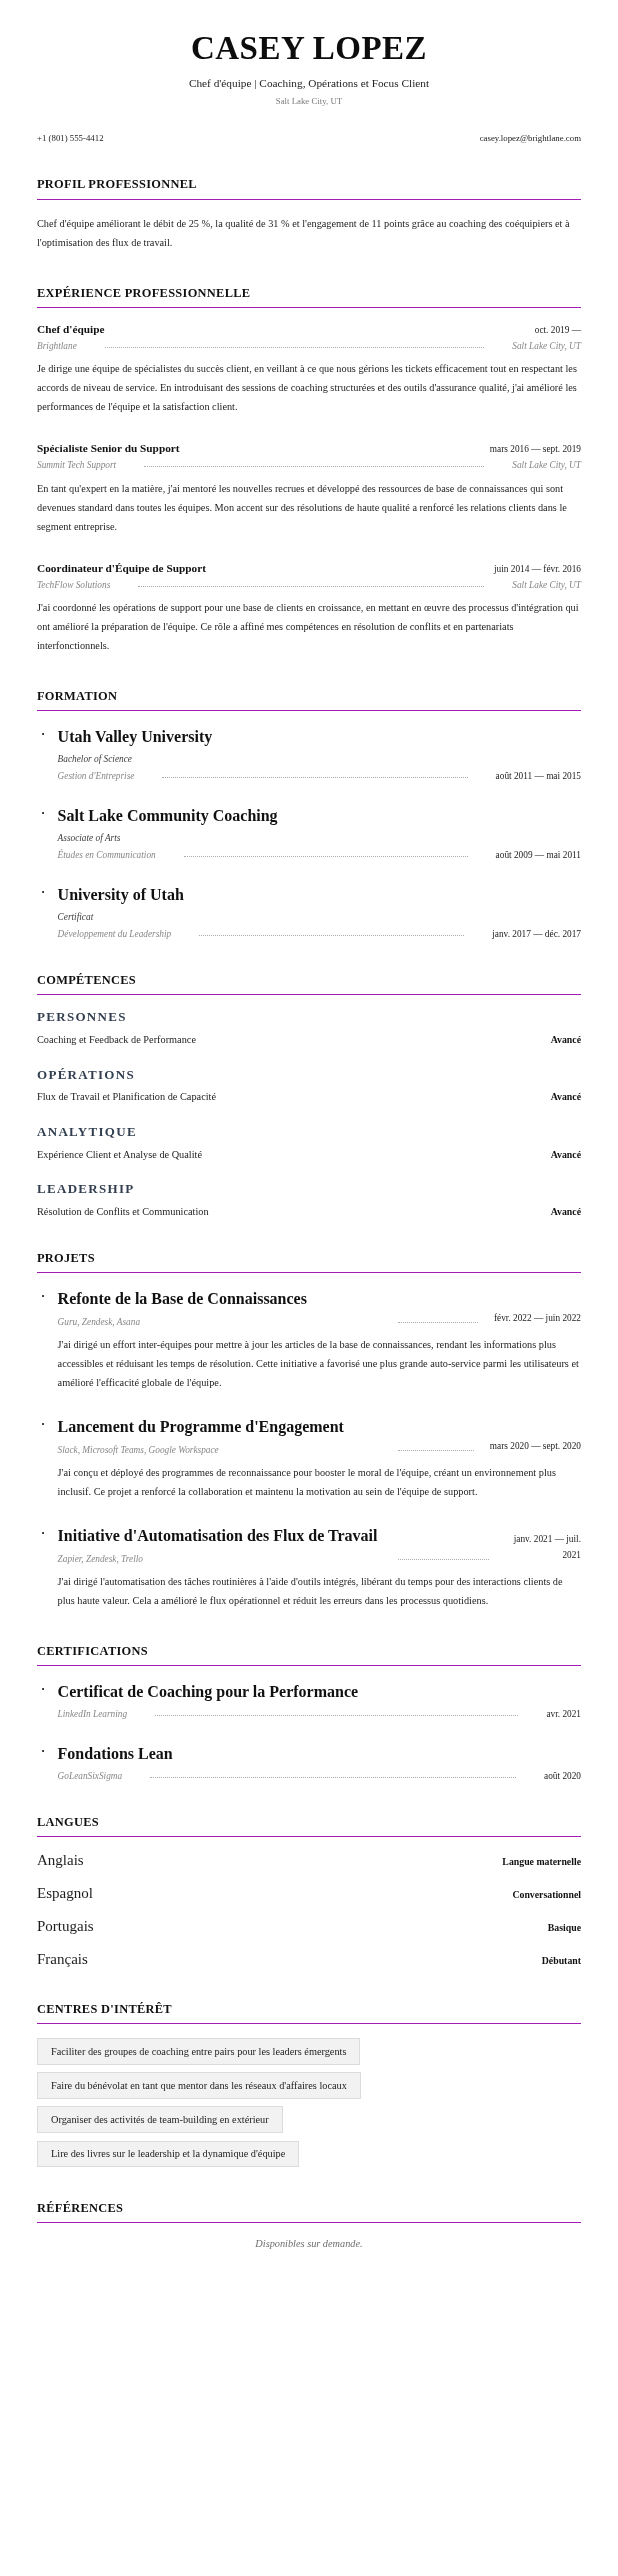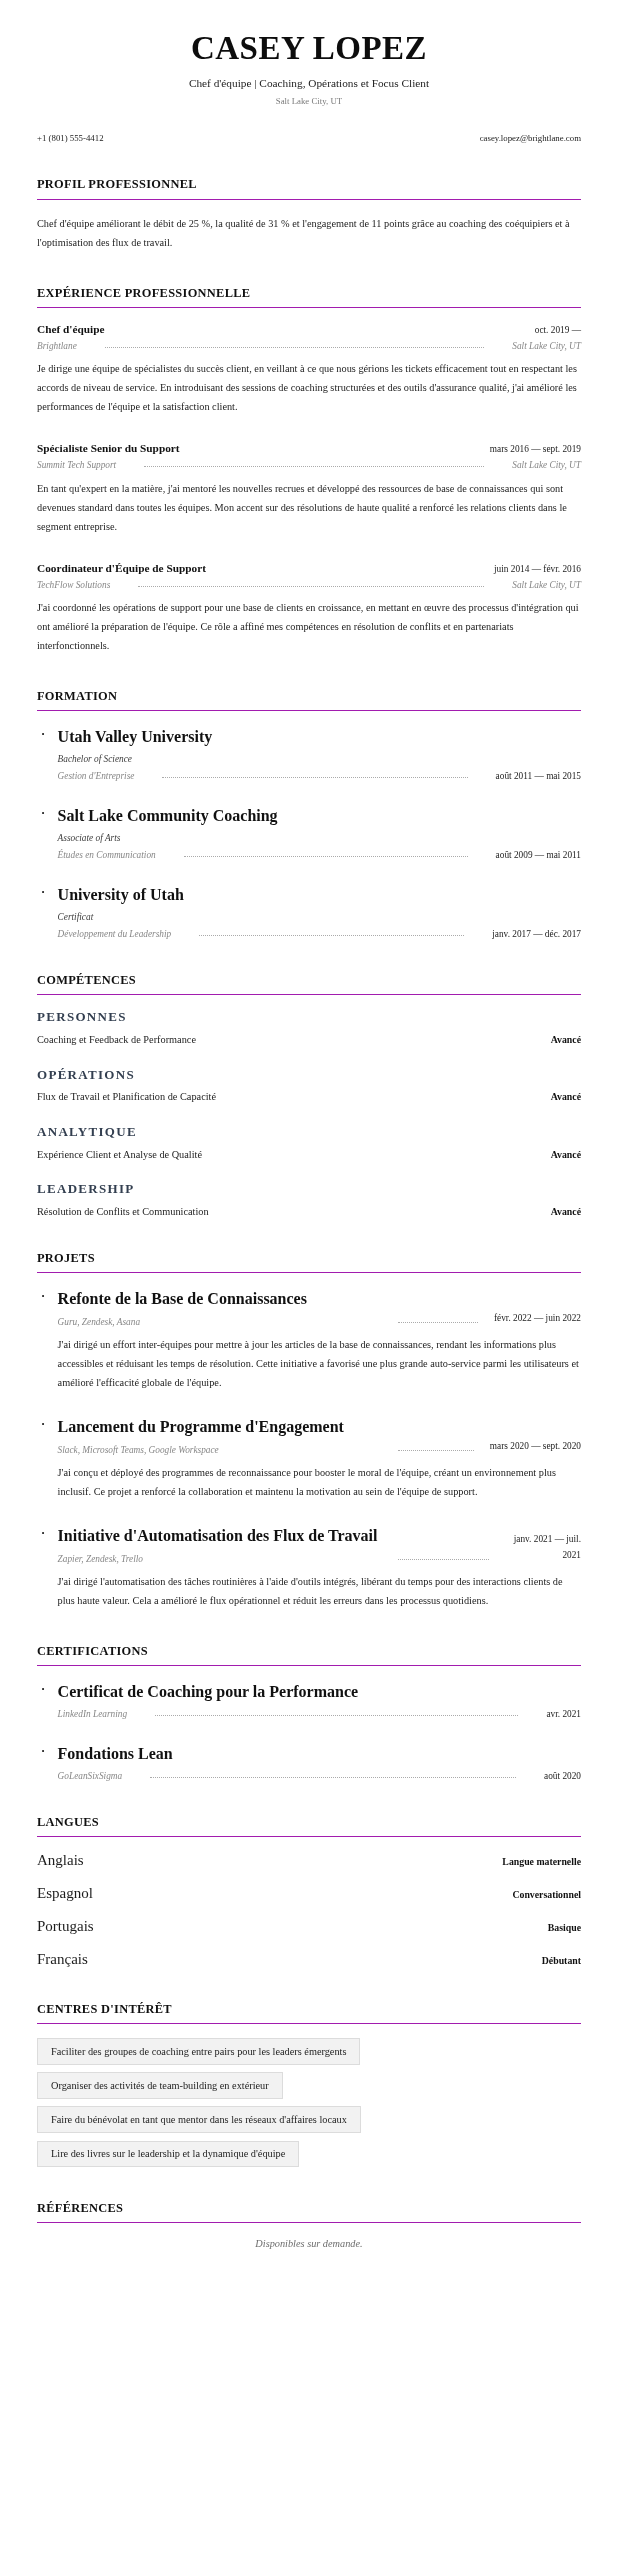--- a/index.html
+++ b/index.html
@@ -399,22 +399,22 @@
         <span class="lang-level">Débutant</span>
       </div>
 
     </div>
   </section>
 
   <section class="section">
     <h2>CENTRES D'INTÉRÊT</h2>
     <div class="section-body">
       <div class="chip">Faciliter des groupes de coaching entre pairs pour les leaders émergents</div>
+      <div class="chip">Faire du bénévolat en tant que mentor dans les réseaux d'affaires locaux</div>
       <div class="chip">Organiser des activités de team-building en extérieur</div>
-      <div class="chip">Faire du bénévolat en tant que mentor dans les réseaux d'affaires locaux</div>
       <div class="chip">Lire des livres sur le leadership et la dynamique d'équipe</div>
     </div>
   </section>
 
   <section class="section">
     <h2>RÉFÉRENCES</h2>
     <div class="section-body">
       <p class="ref-note">Disponibles sur demande.</p>
     </div>
   </section>

